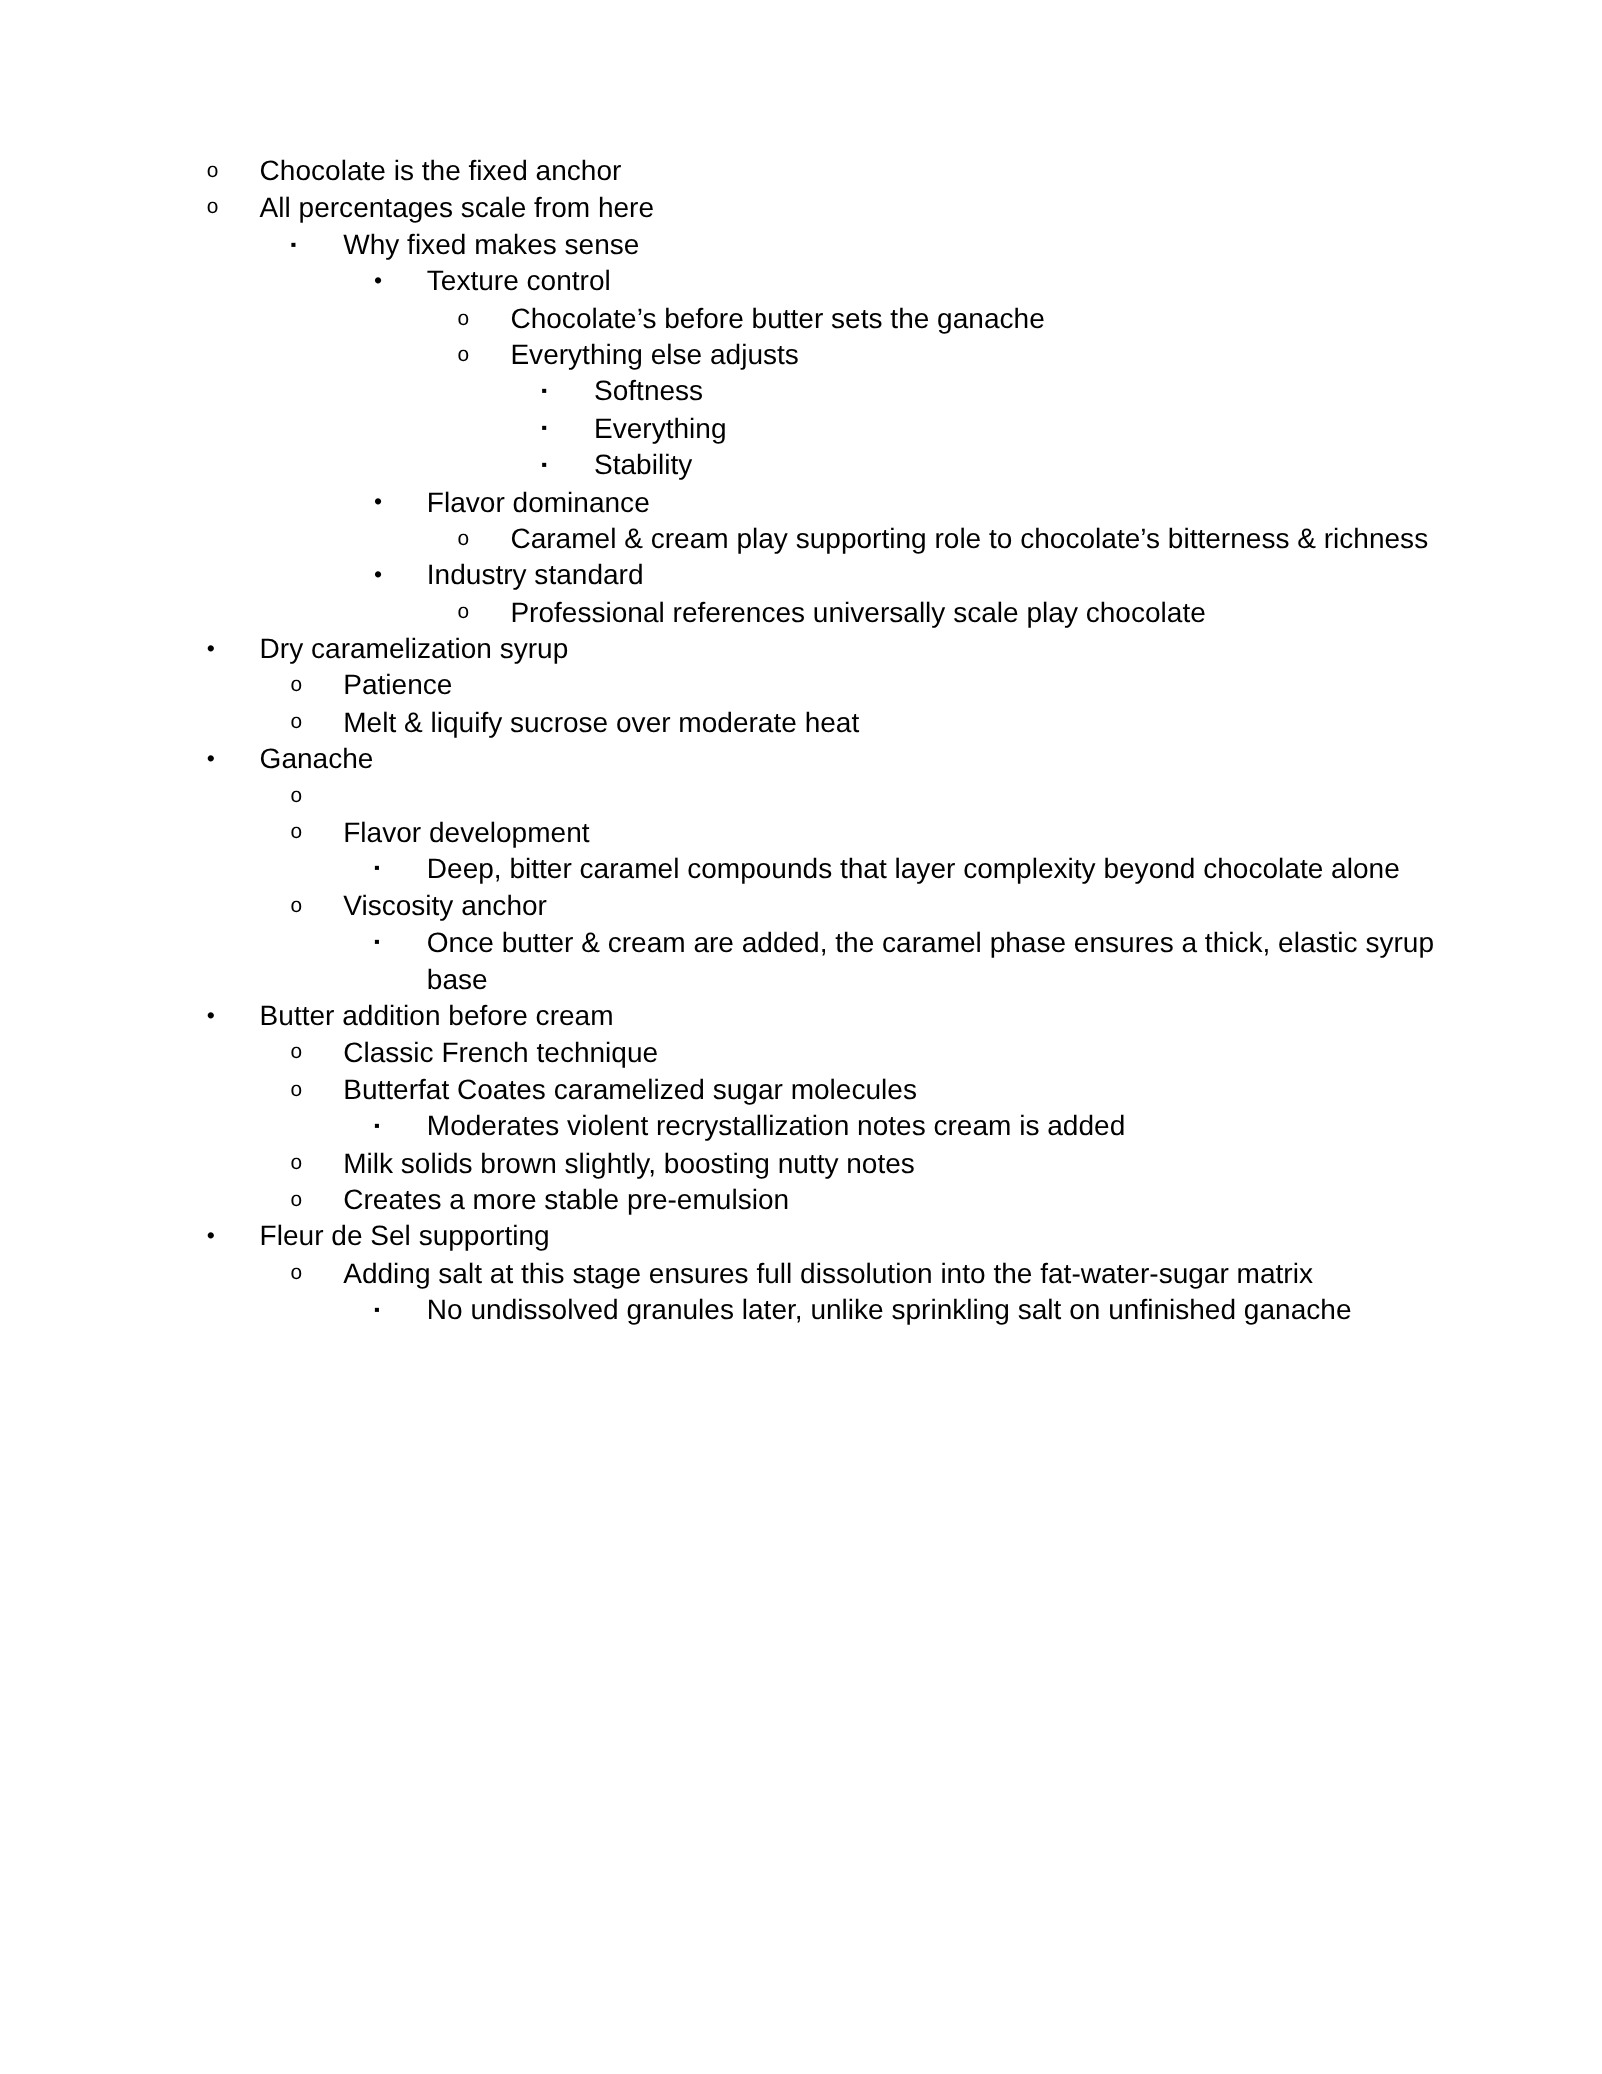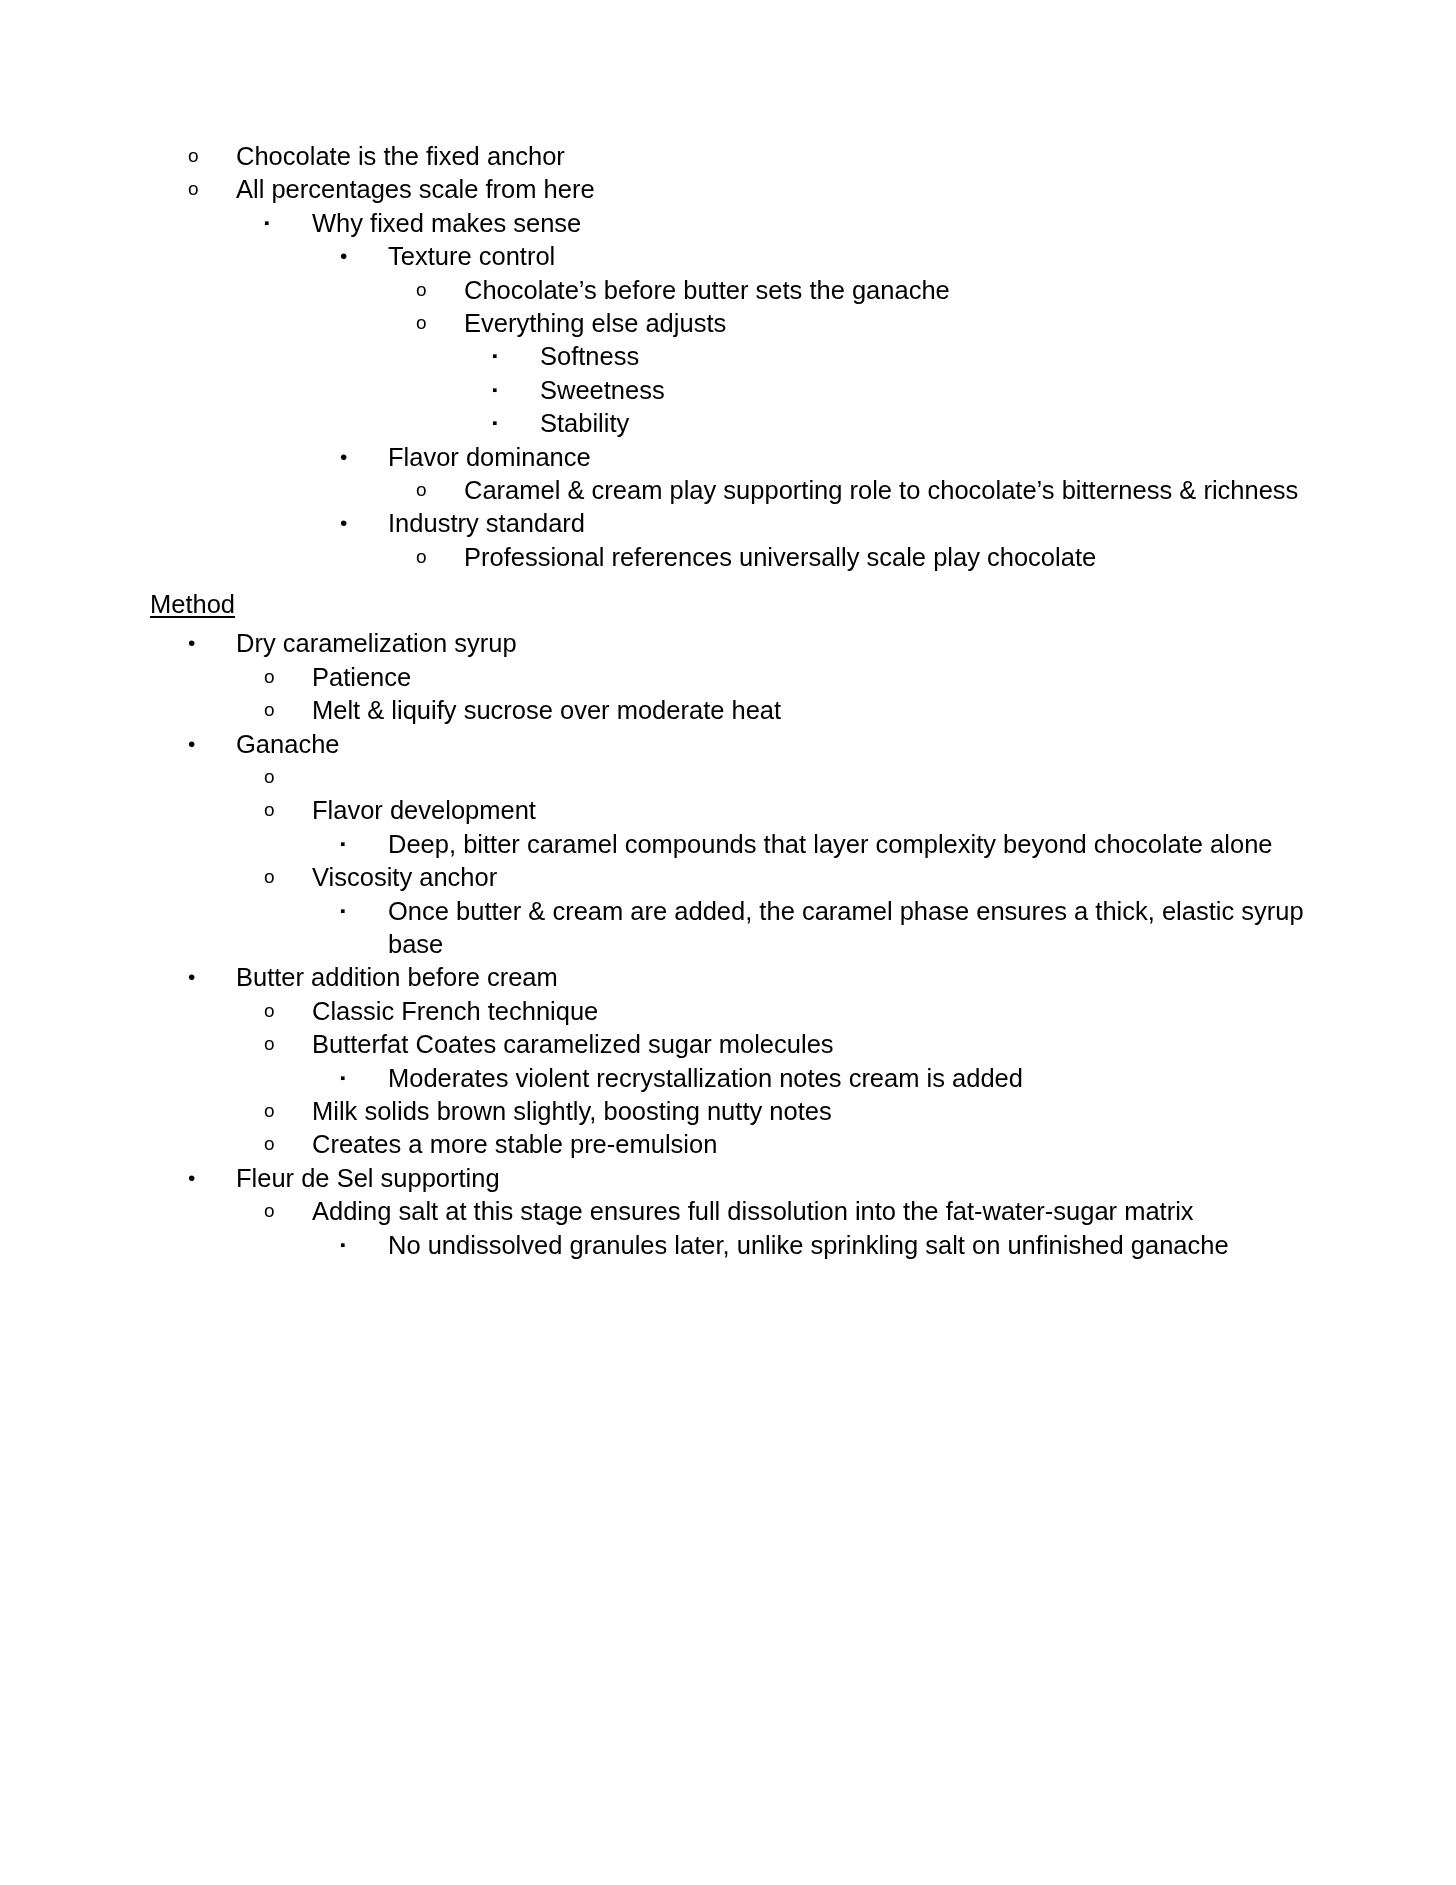--- a/index.html
+++ b/index.html
@@ -108,21 +108,21 @@
         <div class="row lvl4">
           <span class="marker circle">o</span>
           <span class="text">Everything else adjusts</span>
         </div>
         <div class="row lvl5">
           <span class="marker square">▪</span>
           <span class="text">Softness</span>
         </div>
         <div class="row lvl5">
           <span class="marker square">▪</span>
-          <span class="text">Sweetness</span>
+          <span class="text">Everything</span>
         </div>
         <div class="row lvl5">
           <span class="marker square">▪</span>
           <span class="text">Stability</span>
         </div>
         <div class="row lvl3">
           <span class="marker disc">•</span>
           <span class="text">Flavor dominance</span>
         </div>
         <div class="row lvl4">
@@ -132,23 +132,20 @@
         <div class="row lvl3">
           <span class="marker disc">•</span>
           <span class="text">Industry standard</span>
         </div>
         <div class="row lvl4">
           <span class="marker circle">o</span>
           <span class="text">Professional references universally scale play chocolate</span>
         </div>
       </div>
 
-    <div class="section-head">
-      <span class="u">Method</span>
-    </div>
 
     <div id="method-list">
         <div class="row lvl1">
           <span class="marker disc">•</span>
           <span class="text">Dry caramelization syrup</span>
         </div>
         <div class="row lvl2">
           <span class="marker circle">o</span>
           <span class="text">Patience</span>
         </div>

